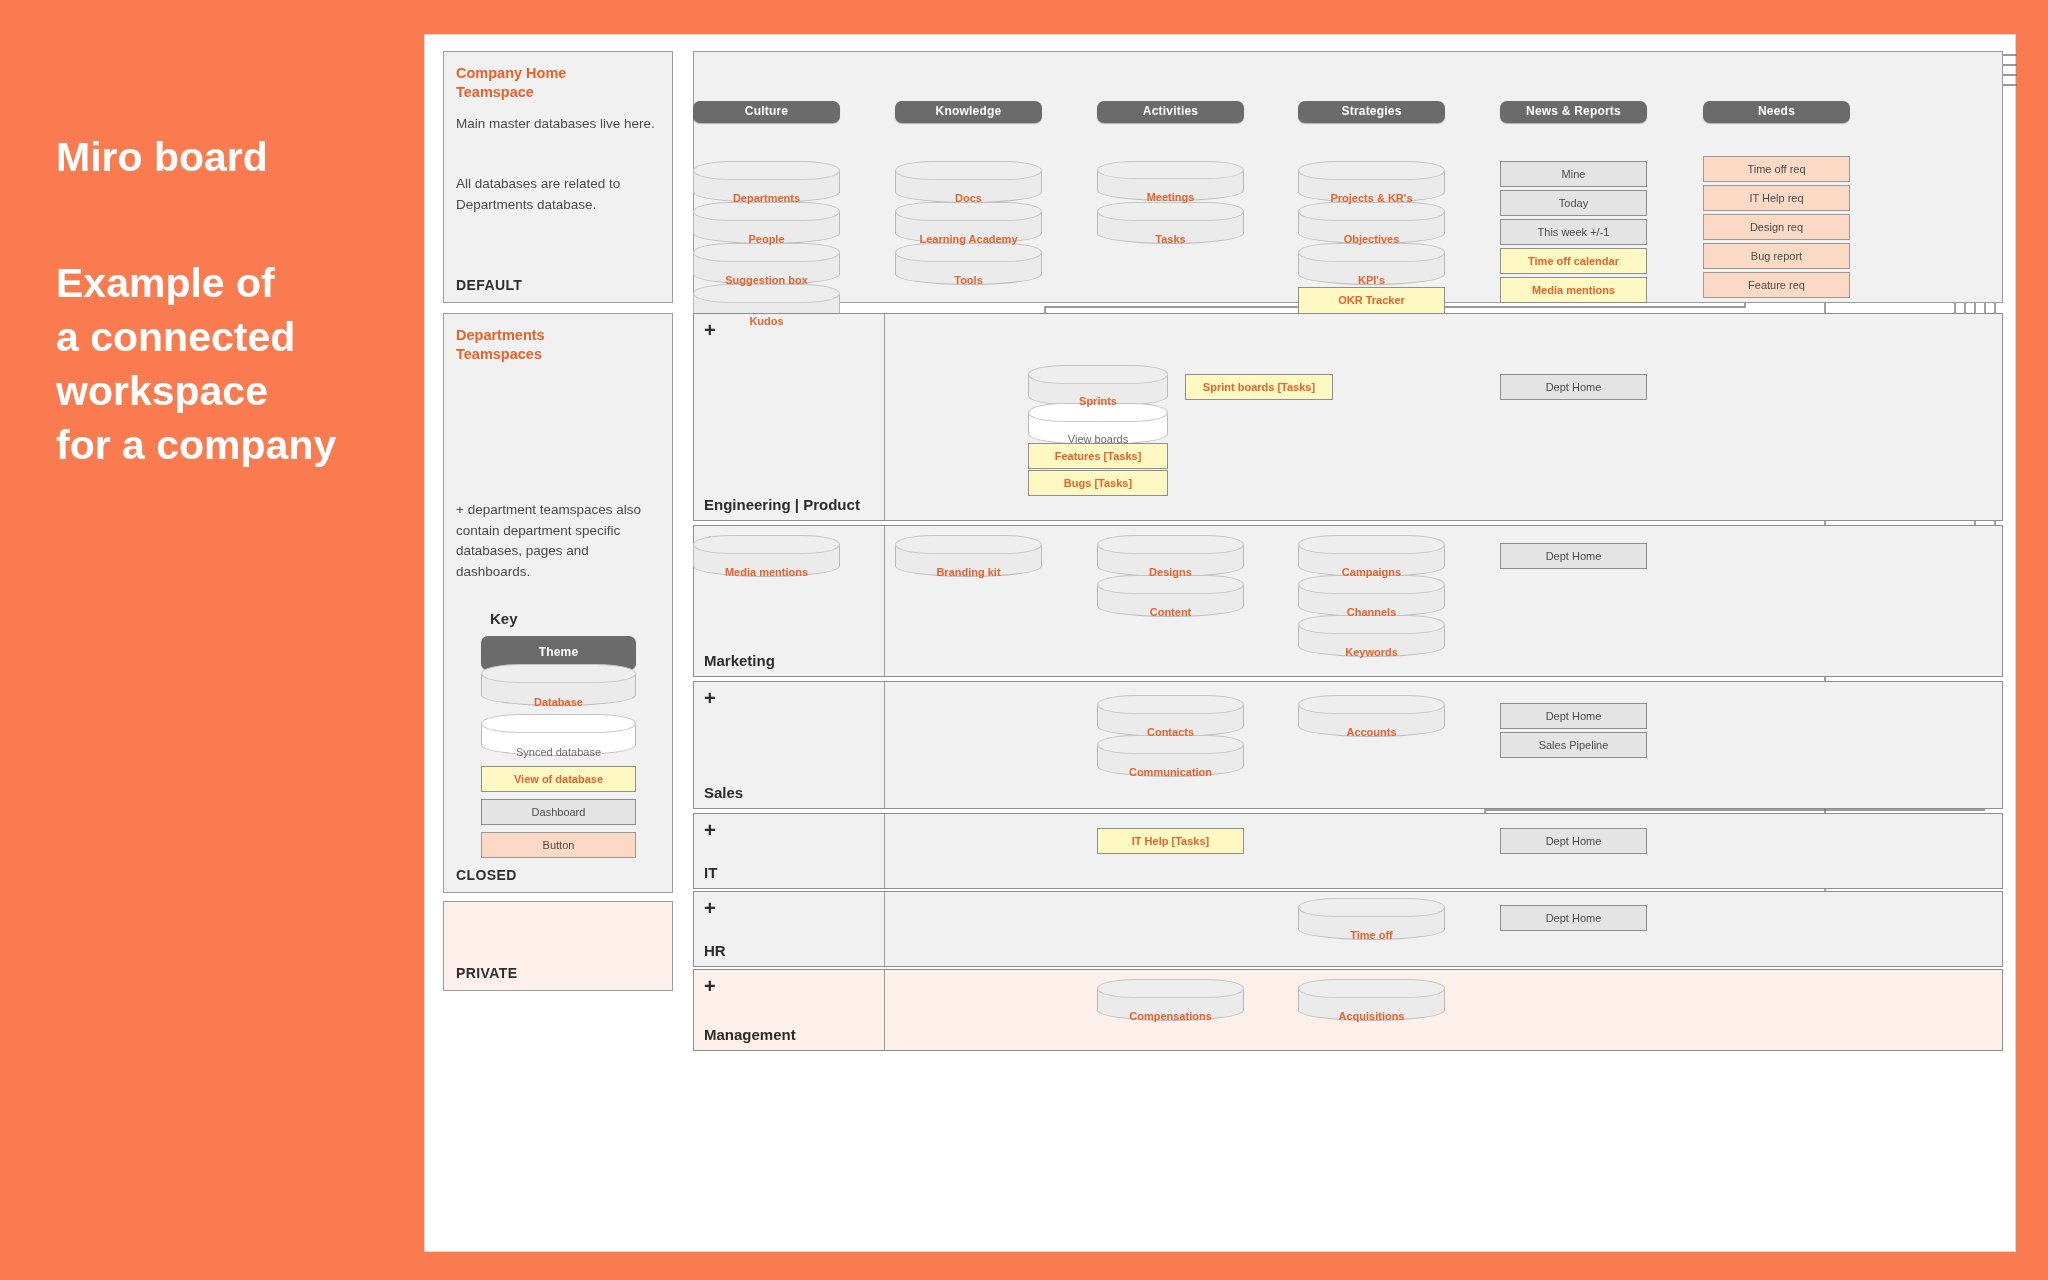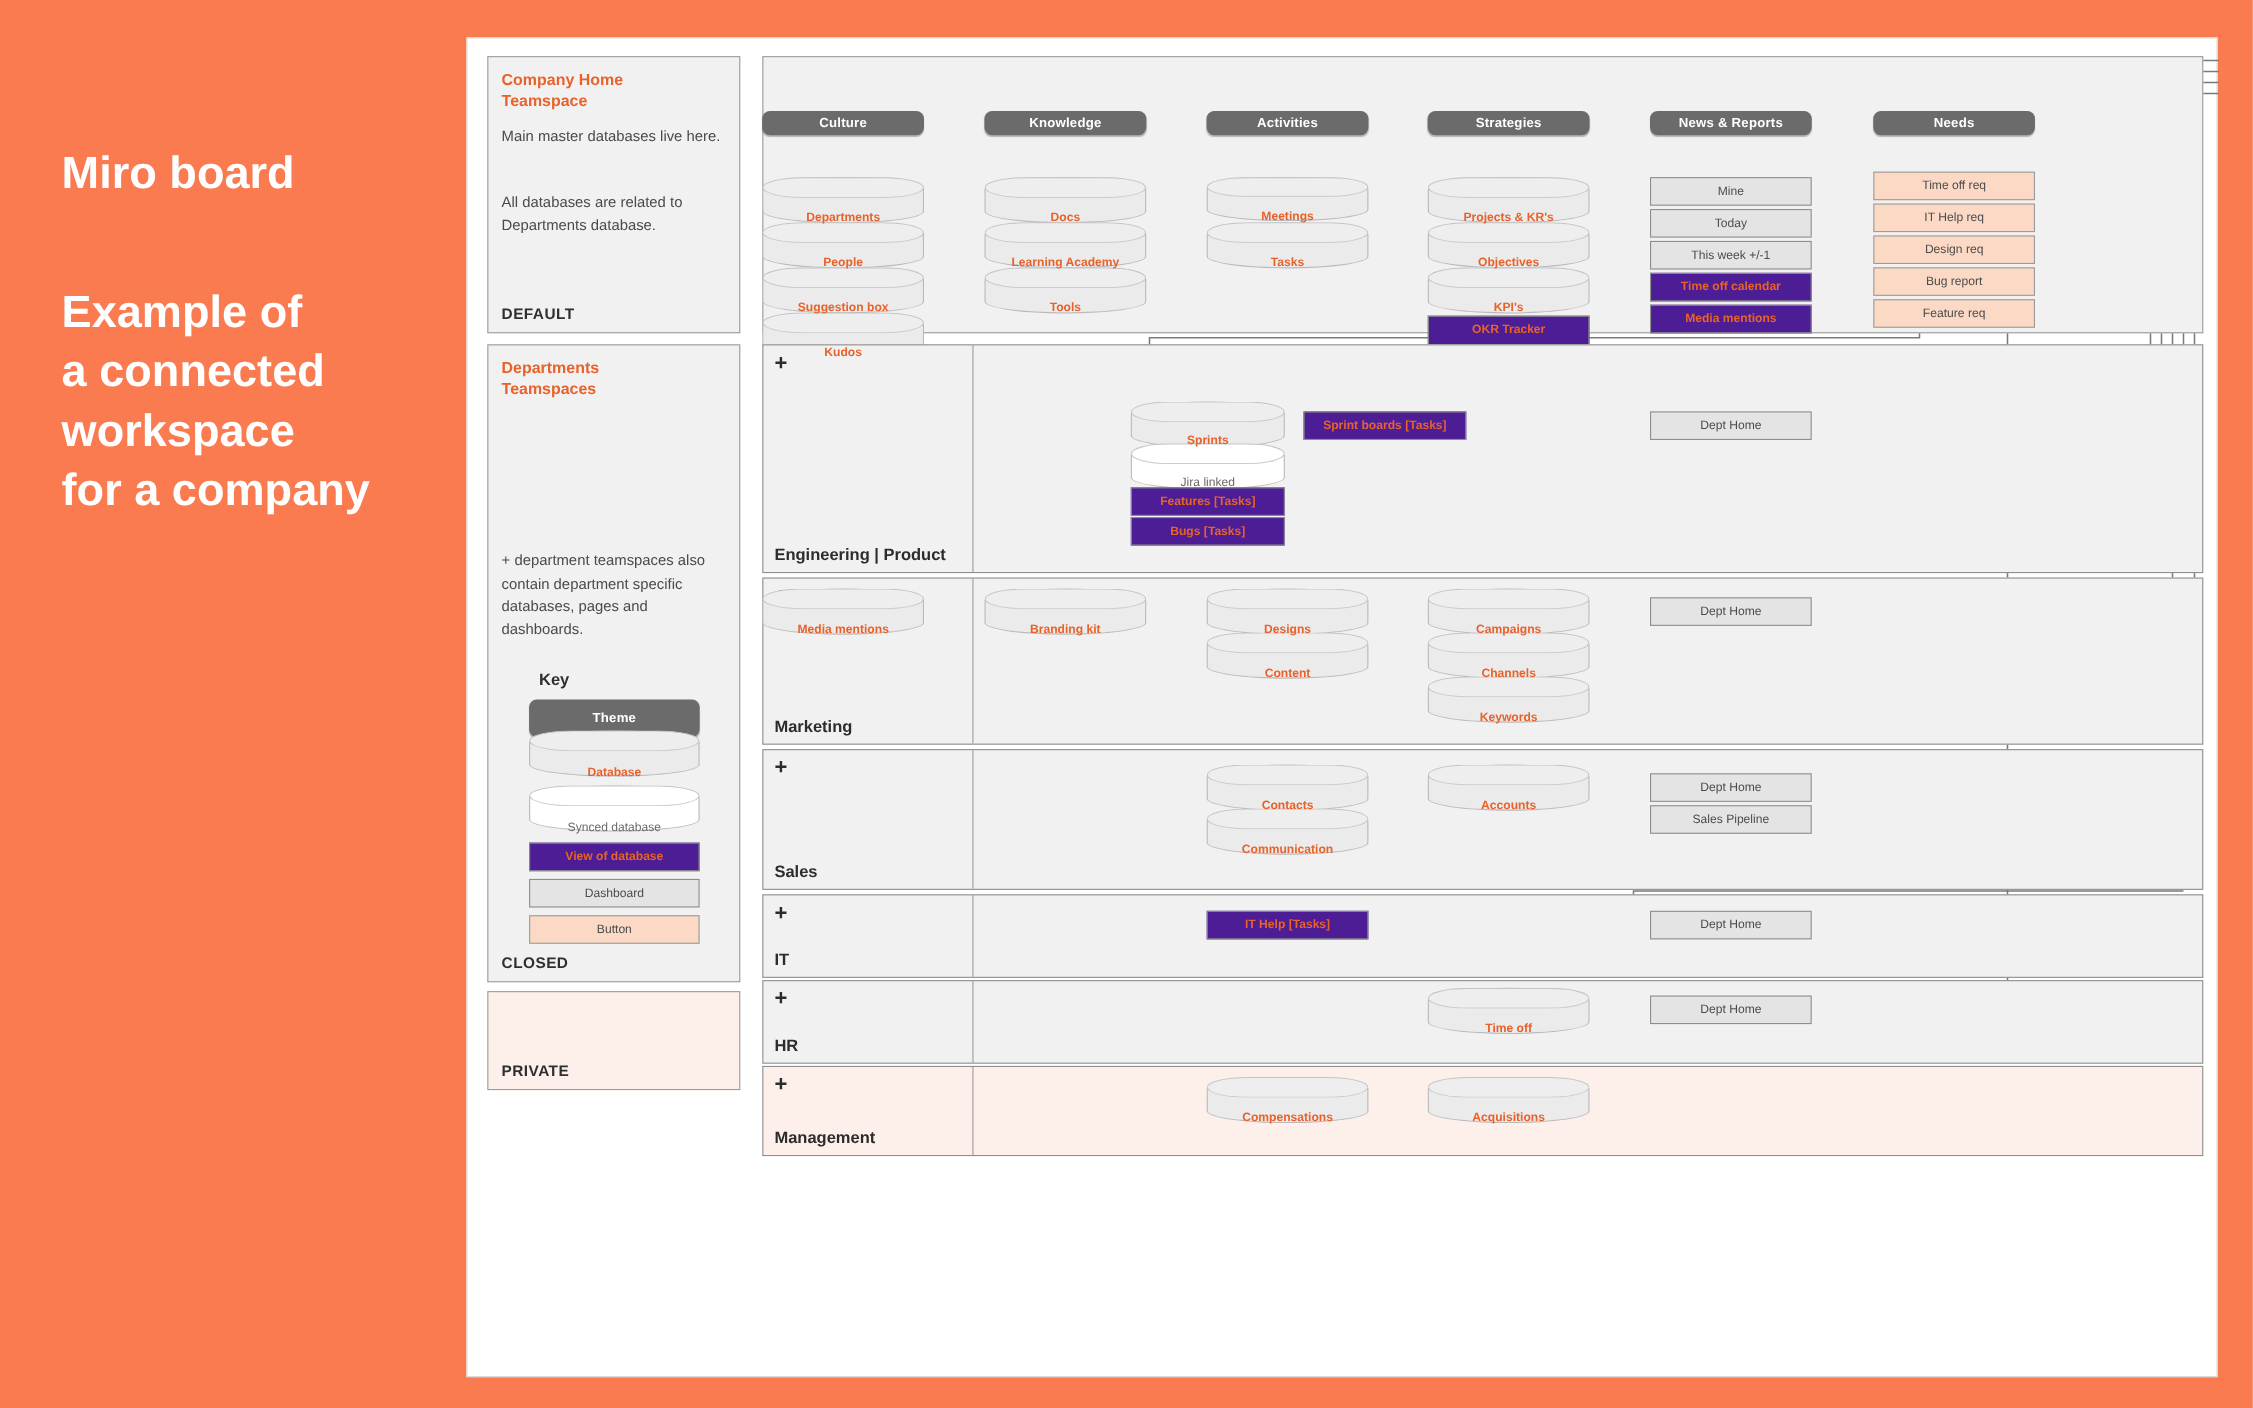--- a/index.html
+++ b/index.html
@@ -89,21 +89,21 @@
     pointer-events: none;
   }
   .cyl > span { position: relative; z-index: 2; padding-top: 22%; }
 
   
   .cyl.synced { background: #ffffff; color: #6a6a6a; font-weight: 400; box-shadow: none; }
   .cyl.synced::before { background: #ffffff; }
 
   
   .viewbox {
-    background: #4c1d95; border: 1px solid #8e8e8e;
+    background: #fef9c3; border: 1px solid #8e8e8e;
     color: #e8622a; font-weight: 700;
   }
   
   .dashbox {
     background: #e4e4e5; border: 1px solid #8e8e8e;
     color: #4c4c4c; font-weight: 400;
   }
   
   .btnbox {
     background: #fbd9c4; border: 1px solid #9b9b9b;
@@ -348,21 +348,21 @@
 
   <div class="lane" style="left:268px; top:278px; width:1310px; height:208px;">
     <div class="lane-plus">+</div>
     <div class="lane-divider" style="left:190px;"></div>
     <div class="lane-label">Engineering | Product</div>
   </div>
   <div class="node cyl" style="left:603px; top:330px; width:140px; height:42px;">
     <span>Sprints</span>
   </div>
   <div class="node cyl synced" style="left:603px; top:368px; width:140px; height:42px;">
-    <span>Jira linked</span>
+    <span>View boards</span>
   </div>
   <div class="node viewbox" style="left:603px; top:408px; width:140px; height:26px;">
     <span>Features [Tasks]</span>
   </div>
   <div class="node viewbox" style="left:603px; top:435px; width:140px; height:26px;">
     <span>Bugs [Tasks]</span>
   </div>
   <div class="node viewbox" style="left:760px; top:339px; width:148px; height:26px;">
     <span>Sprint boards [Tasks]</span>
   </div>

